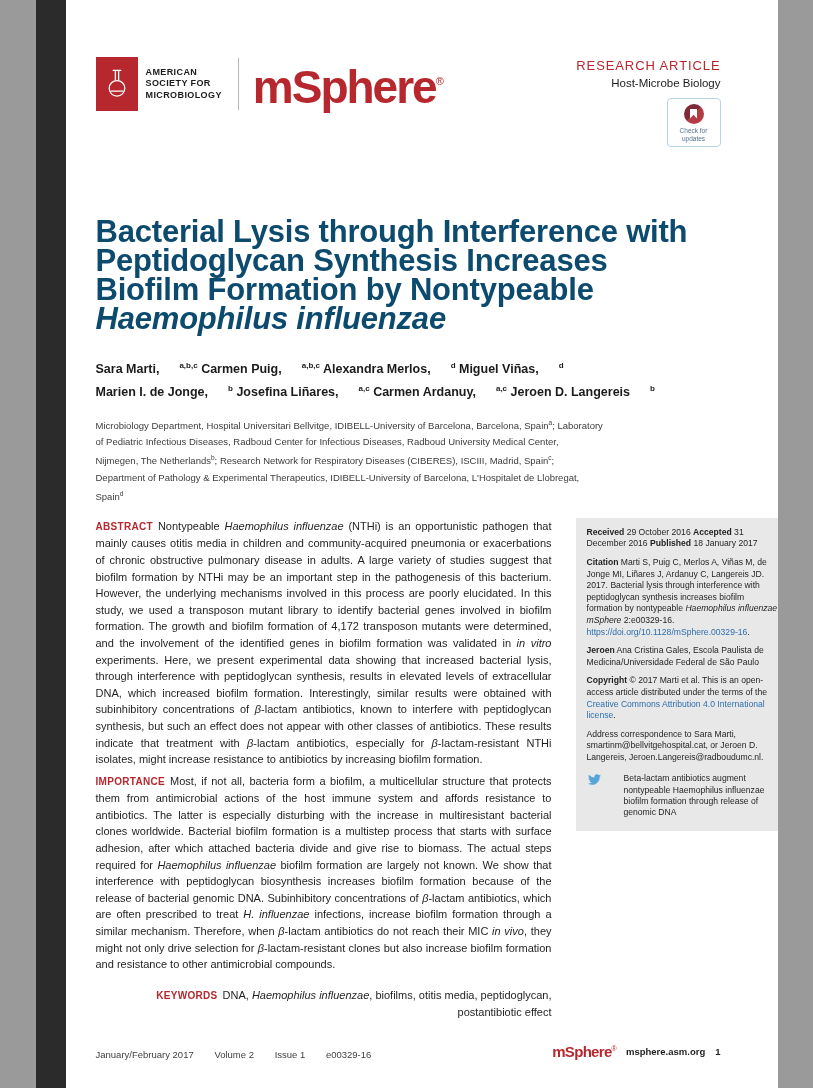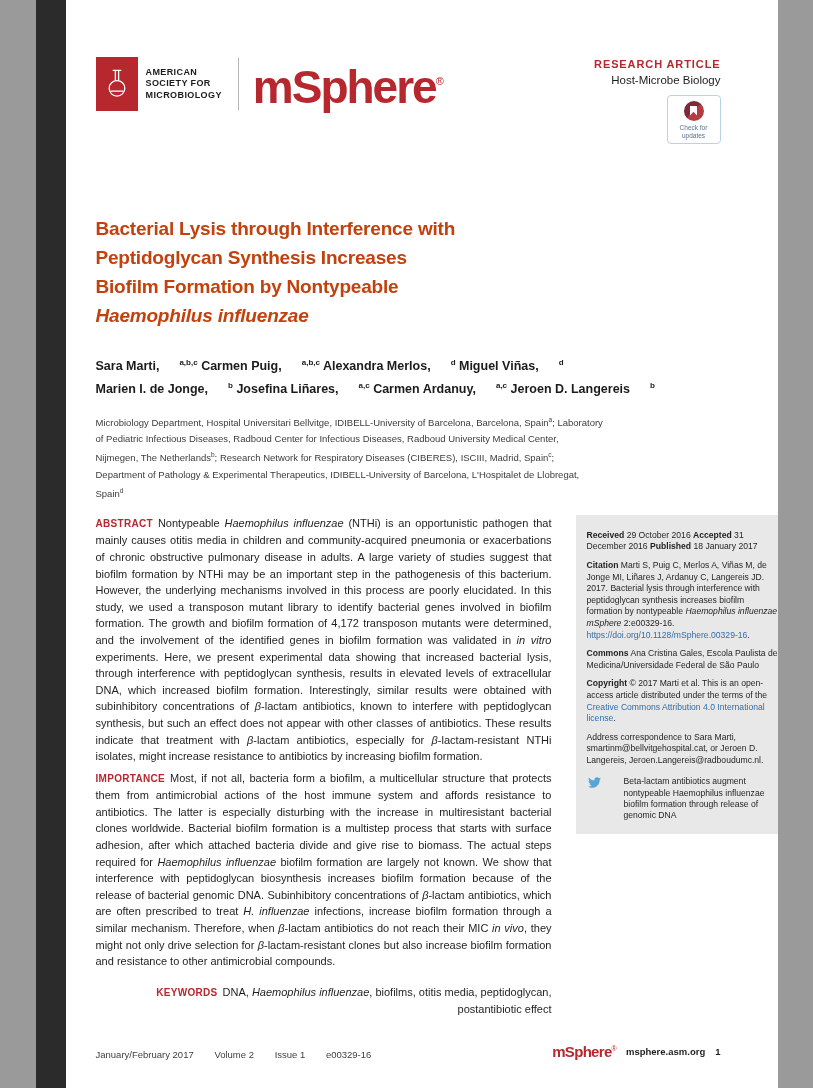--- a/index.html
+++ b/index.html
@@ -21,55 +21,55 @@
   
   .masthead{display:flex;justify-content:space-between;align-items:flex-start;padding-top:57px;}
   .brand-row{display:flex;align-items:center;}
   .asm-logo{display:flex;align-items:center;}
   .asm-mark{width:42px;height:54px;background:var(--brand-red);display:flex;align-items:center;justify-content:center;}
   .asm-text{margin-left:8px;font-weight:700;font-size:9px;line-height:11.5px;letter-spacing:.4px;color:#1b1b1b;}
   .brand-divider{width:1px;height:52px;background:#b5b5b5;margin:0 14px 0 16px;}
   .journal-logo{font-size:46px;font-weight:700;letter-spacing:-2px;color:var(--brand-red);line-height:48px;}
   .journal-logo .reg{font-size:11px;vertical-align:18px;letter-spacing:0;font-weight:400;}
   .mast-right{text-align:right;padding-top:1px;}
-  .article-type{color:var(--brand-red);font-weight:700;font-size:11px;letter-spacing:.9px;}
+  .article-type{color:var(--brand-red);font-weight:400;font-size:13px;letter-spacing:.9px;}
   .article-section{font-size:11.5px;color:#1c1c1c;margin-top:4px;}
   .crossmark{
     margin-top:9px;margin-left:auto;width:54px;padding:5px 4px 4px;
     border:1px solid #b7d3e6;border-radius:4px;background:#fff;
     display:flex;flex-direction:column;align-items:center;cursor:pointer;
   }
   .cm-circle{width:20px;height:20px;border-radius:50%;
     background:linear-gradient(135deg,#7e2a38 50%,#b23c44 50%);
     display:flex;align-items:center;justify-content:center;}
   .cm-bm{width:7px;height:10px;background:#fff;margin-top:-1px;
     clip-path:polygon(0 0,100% 0,100% 100%,50% 62%,0 100%);}
   .cm-text{margin-top:3px;font-size:6.5px;line-height:7.5px;color:#56738c;text-align:center;}
   .cm-text span{display:block;}
 
   
-  .title{margin:70px 0 0;font-size:19px;line-height:29px;font-weight:700;color:#c2410c;letter-spacing:-.2px;}
+  .title{margin:70px 0 0;font-size:31px;line-height:29px;font-weight:700;color:#0c4a6e;letter-spacing:-.2px;}
   .authors{margin:23px 0 0;font-size:12.5px;line-height:19px;font-weight:700;color:#1b1b1b;}
   .authors sup{font-size:8px;padding-left:20px;}
   .affiliations{margin:13px 0 0;font-size:9.5px;line-height:16px;color:#3c3c3c;max-width:508px;}
   .affiliations sup{font-size:6.5px;}
 
   
   .columns{display:flex;gap:24px;margin-top:13px;}
   .main-col{width:456px;flex:none;}
   .body-p{font-size:11px;line-height:16.6px;text-align:justify;margin:0 0 5px;color:#1f1f1f;}
   .sec-label{color:var(--brand-red);font-weight:700;font-size:10px;letter-spacing:.3px;margin-right:5px;}
   .keywords{margin-top:14px;text-align:right;margin-left:22px;}
 
   .sidebar{
     width:216px;flex:none;align-self:flex-start;
     background:var(--sidebar-gray);padding:9px 11px 12px;
     font-size:8.6px;line-height:11.6px;color:#1f1f1f;
   }
-  .sidebar p{margin:6px 0 7px;overflow-wrap:break-word;}
+  .sidebar p{margin:0 0 7px;overflow-wrap:break-word;}
   .sidebar b{font-weight:700;}
   .sidebar a{color:var(--link-blue);text-decoration:none;cursor:pointer;overflow-wrap:anywhere;}
   .tweet{display:flex;gap:22px;margin-top:10px;align-items:flex-start;}
   .tw-icon{flex:none;cursor:pointer;line-height:0;}
   .tw-text{font-size:8.6px;line-height:11.3px;}
 
   
   .footer{position:absolute;left:0;right:0;bottom:28px;display:flex;justify-content:space-between;align-items:flex-end;
     font-size:9.5px;color:#3f3f3f;}
   .f-left span{margin-right:18px;}
@@ -138,21 +138,21 @@
           <span class="sec-label">IMPORTANCE</span><span>Most, if not all, bacteria form a biofilm, a multicellular structure that protects them from antimicrobial actions of the host immune system and affords resistance to antibiotics. The latter is especially disturbing with the increase in multiresistant bacterial clones worldwide. Bacterial biofilm formation is a multistep process that starts with surface adhesion, after which attached bacteria divide and give rise to biomass. The actual steps required for <i>Haemophilus influenzae</i> biofilm formation are largely not known. We show that interference with peptidoglycan biosynthesis increases biofilm formation because of the release of bacterial genomic DNA. Subinhibitory concentrations of <i>β</i>-lactam antibiotics, which are often prescribed to treat <i>H. influenzae</i> infections, increase biofilm formation through a similar mechanism. Therefore, when <i>β</i>-lactam antibiotics do not reach their MIC <i>in vivo</i>, they might not only drive selection for <i>β</i>-lactam-resistant clones but also increase biofilm formation and resistance to other antimicrobial compounds.</span>
         </p>
         <p class="body-p keywords">
           <span class="sec-label">KEYWORDS</span><span>DNA, <i>Haemophilus influenzae</i>, biofilms, otitis media, peptidoglycan, postantibiotic effect</span>
         </p>
       </div>
 
       <aside class="sidebar">
         <p><b>Received</b> 29 October 2016 <b>Accepted</b> 31 December 2016 <b>Published</b> 18 January 2017</p>
         <p><b>Citation</b> Marti S, Puig C, Merlos A, Viñas M, de Jonge MI, Liñares J, Ardanuy C, Langereis JD. 2017. Bacterial lysis through interference with peptidoglycan synthesis increases biofilm formation by nontypeable <i>Haemophilus influenzae</i>. <i>mSphere</i> 2:e00329-16. <a>https://doi.org/10.1128/mSphere.00329-16</a>.</p>
-        <p><b>Commons</b> Ana Cristina Gales, Escola Paulista de Medicina/Universidade Federal de São Paulo</p>
+        <p><b>Jeroen</b> Ana Cristina Gales, Escola Paulista de Medicina/Universidade Federal de São Paulo</p>
         <p><b>Copyright</b> © 2017 Marti et al. This is an open-access article distributed under the terms of the <a>Creative Commons Attribution 4.0 International license</a>.</p>
         <p>Address correspondence to Sara Marti, smartinm@bellvitgehospital.cat, or Jeroen D. Langereis, Jeroen.Langereis@radboudumc.nl.</p>
         <div class="tweet">
           <span class="tw-icon">
             <svg width="15" height="13" viewBox="0 0 512 512" fill="#55a6d6">
               <path d="M459.37 151.716c.325 4.548.325 9.097.325 13.645 0 138.72-105.583 298.558-298.558 298.558-59.452 0-114.68-17.219-161.137-47.106 8.447.974 16.568 1.299 25.34 1.299 49.055 0 94.213-16.568 130.274-44.832-46.132-.975-84.792-31.188-98.112-72.772 6.498.974 12.995 1.624 19.818 1.624 9.421 0 18.843-1.3 27.614-3.573-48.081-9.747-84.143-51.98-84.143-102.985v-1.299c13.969 7.797 30.214 12.67 47.431 13.319-28.264-18.843-46.781-51.005-46.781-87.391 0-19.492 5.197-37.36 14.294-52.954 51.655 63.675 129.3 105.258 216.365 109.807-1.624-7.797-2.599-15.918-2.599-24.04 0-57.828 46.782-104.934 104.934-104.934 30.213 0 57.502 12.67 76.67 33.137 23.715-4.548 46.456-13.32 66.599-25.34-7.798 24.366-24.366 44.833-46.132 57.827 21.117-2.273 41.584-8.122 60.426-16.243-14.292 20.791-32.161 39.308-52.628 54.253z"></path>
             </svg>
           </span>
           <span class="tw-text">Beta-lactam antibiotics augment nontypeable Haemophilus influenzae biofilm formation through release of genomic DNA</span>
         </div>

